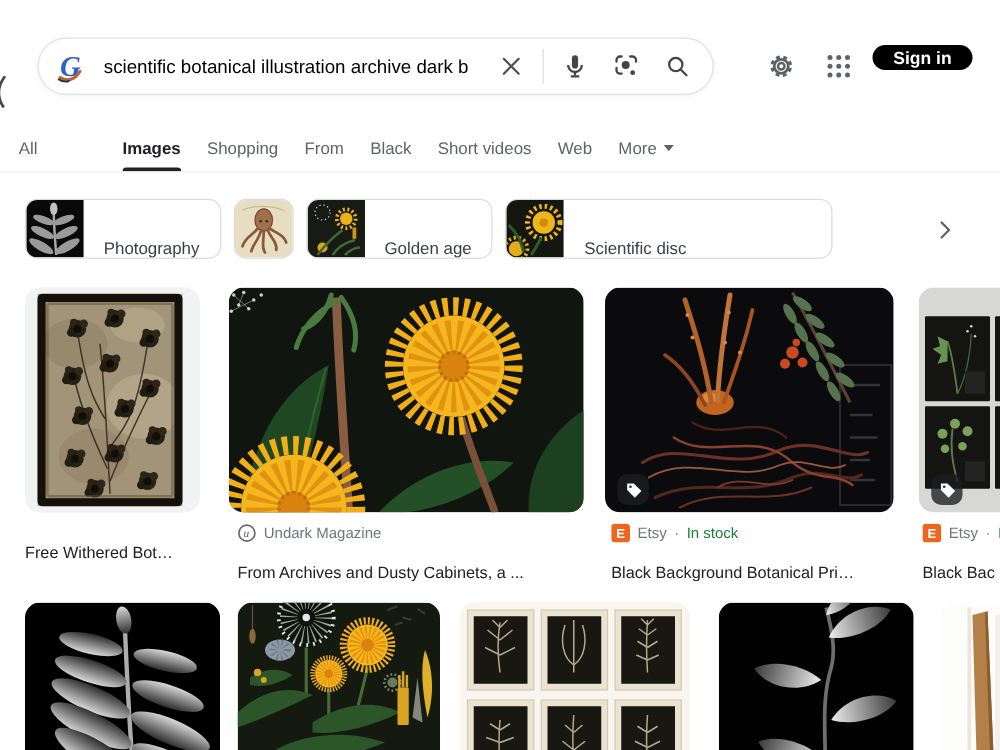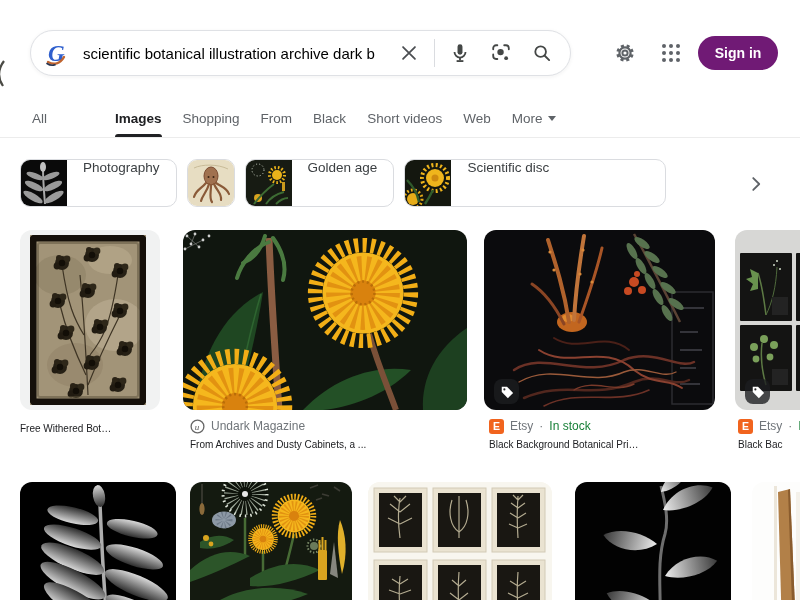--- a/index.html
+++ b/index.html
@@ -11,48 +11,48 @@
   .search-pill{left:30px;top:30px;width:541px;height:46px;border:1px solid #dfe1e5;border-radius:24px;
     background:#fff;display:flex;align-items:center;box-shadow:0 1px 4px rgba(32,33,36,.06);box-sizing:border-box;padding:0 16px 0 12px;}
   .glogo{width:28px;height:28px;flex:0 0 28px;}
   .query{margin-left:12px;flex:1;font-size:15px;color:#000000;white-space:nowrap;overflow:hidden;}
   .sicon{width:24px;height:24px;flex:0 0 24px;display:flex;align-items:center;justify-content:center;cursor:pointer;}
   .sb-div{width:1px;height:28px;background:#dadce0;margin:0 13px;flex:0 0 1px;}
   .gap18{margin-left:17px;}
   .hdr-icon{width:24px;height:24px;display:flex;align-items:center;justify-content:center;cursor:pointer;}
   .gear{left:613px;top:41px;}
   .apps{left:659px;top:41px;}
-  .signin{left:698px;top:36px;width:80px;height:34px;border-radius:17px;background:#701a75;color:#fff;
+  .signin{left:698px;top:36px;width:80px;height:20px;border-radius:17px;background:#000000;color:#fff;
     font-size:14px;font-weight:700;display:flex;align-items:center;justify-content:center;cursor:pointer;}
 
   
-  .tabs{left:32px;top:100px;height:37px;display:flex;gap:21px;align-items:stretch;}
+  .tabs{left:15px;top:100px;height:37px;display:flex;gap:21px;align-items:stretch;}
   .tab{position:relative;font-size:13.5px;color:#5f6368;display:flex;align-items:center;cursor:pointer;white-space:nowrap;}
   .tab.active{color:#202124;font-weight:700;margin-left:47px;}
   .tab.active::after{content:"";position:absolute;left:0;right:0;bottom:0;height:3px;background:#202124;border-radius:3px 3px 0 0;}
   .more-arrow{width:0;height:0;border-left:4px solid transparent;border-right:4px solid transparent;border-top:5px solid #5f6368;margin-left:6px;}
   .tabline{left:0;top:137px;width:800px;height:1px;background:#ececec;}
 
   
   .chips{left:20px;top:159px;display:flex;gap:10px;}
-  .chip{height:48px;border:1px solid #dadce0;border-radius:10px;background:#fff;display:flex;align-items:flex-start;overflow:hidden;cursor:pointer;flex:0 0 auto;box-sizing:border-box;}
+  .chip{height:48px;border:1px solid #dadce0;border-radius:10px;background:#fff;display:flex;align-items:flex-end;overflow:hidden;cursor:pointer;flex:0 0 auto;box-sizing:border-box;}
   .chip-thumb{width:46px;height:46px;flex:0 0 46px;}
   .chip-label{padding:0 16px;font-size:13.5px;color:#3c4043;white-space:nowrap;}
   .chip4{width:262px;}
   .chips-fade{left:698px;top:158px;width:102px;height:50px;background:linear-gradient(to right,rgba(255,255,255,0),#fff 55%);}
   .chips-next{left:743px;top:171px;width:26px;height:26px;display:flex;align-items:center;justify-content:center;cursor:pointer;}
 
   
   .card{position:absolute;border-radius:12px;overflow:hidden;cursor:pointer;}
   .card svg{display:block;}
   .tagbadge{position:absolute;left:10px;bottom:6px;width:25px;height:25px;border-radius:8px;background:rgba(28,29,32,.78);
     display:flex;align-items:center;justify-content:center;}
   .cap{position:absolute;top:418px;}
   .cap-src{display:flex;align-items:center;gap:6px;height:16px;font-size:12px;color:#70757a;white-space:nowrap;}
-  .cap-title{margin-top:5px;font-size:10px;color:#202124;white-space:nowrap;overflow:hidden;cursor:pointer;}
+  .cap-title{margin-top:16px;font-size:13px;color:#202124;white-space:nowrap;overflow:hidden;cursor:pointer;}
   .fav{width:15px;height:15px;flex:0 0 15px;display:flex;}
   .stock{color:#188038;}
   .prints-grid{position:absolute;inset:0;background:#d7d7d5;}
   .print{position:absolute;background:#141413;border-radius:1px;}
   .print svg{display:block;}
 </style>
 </head>
 <body>
 
 <div class="screen">

